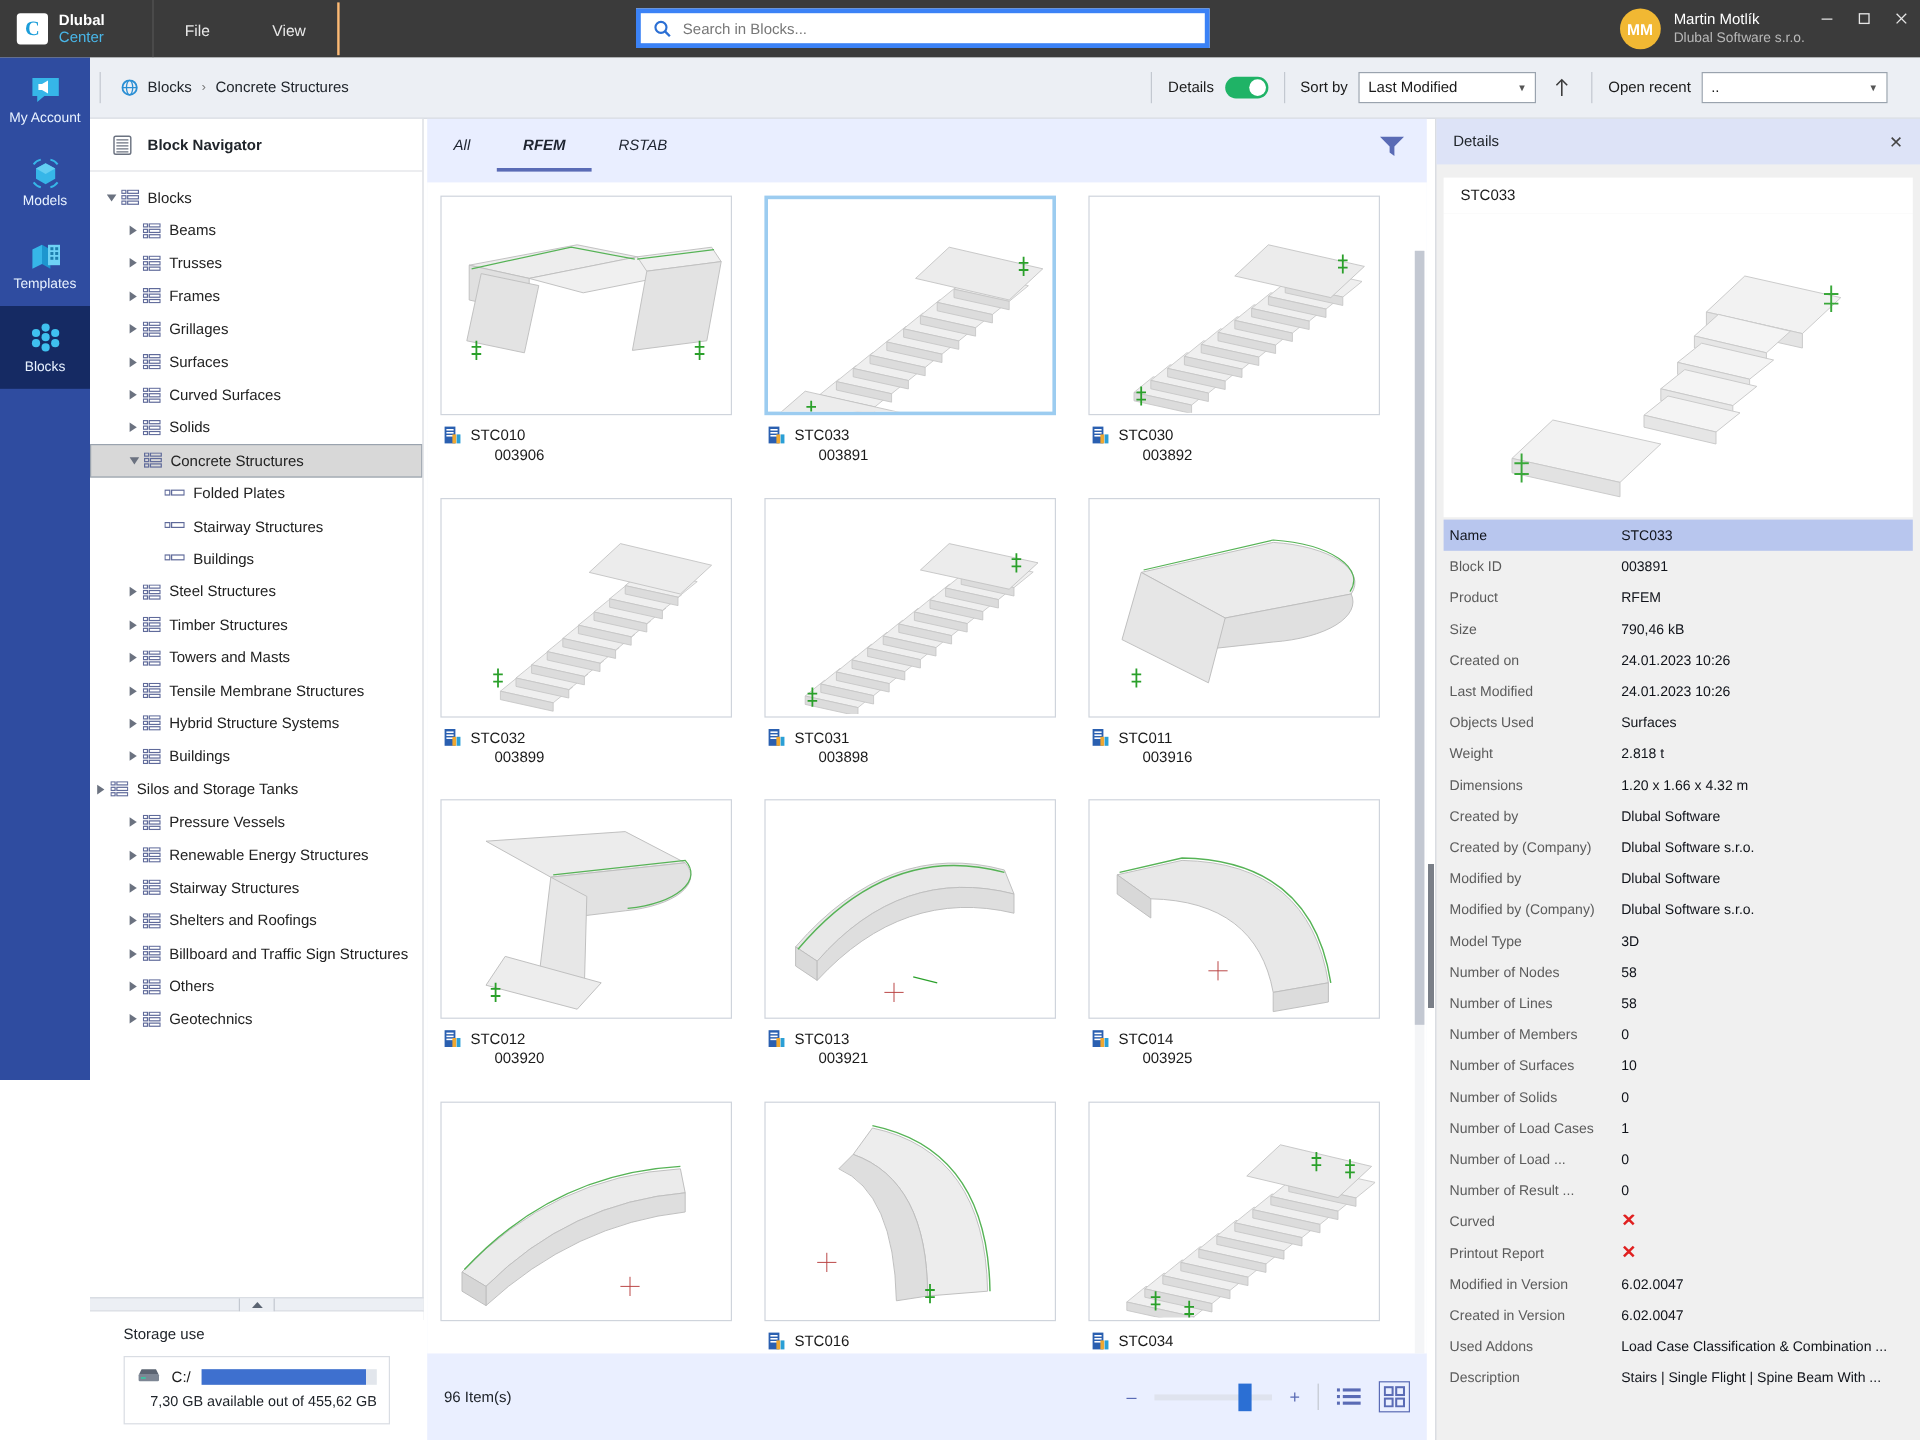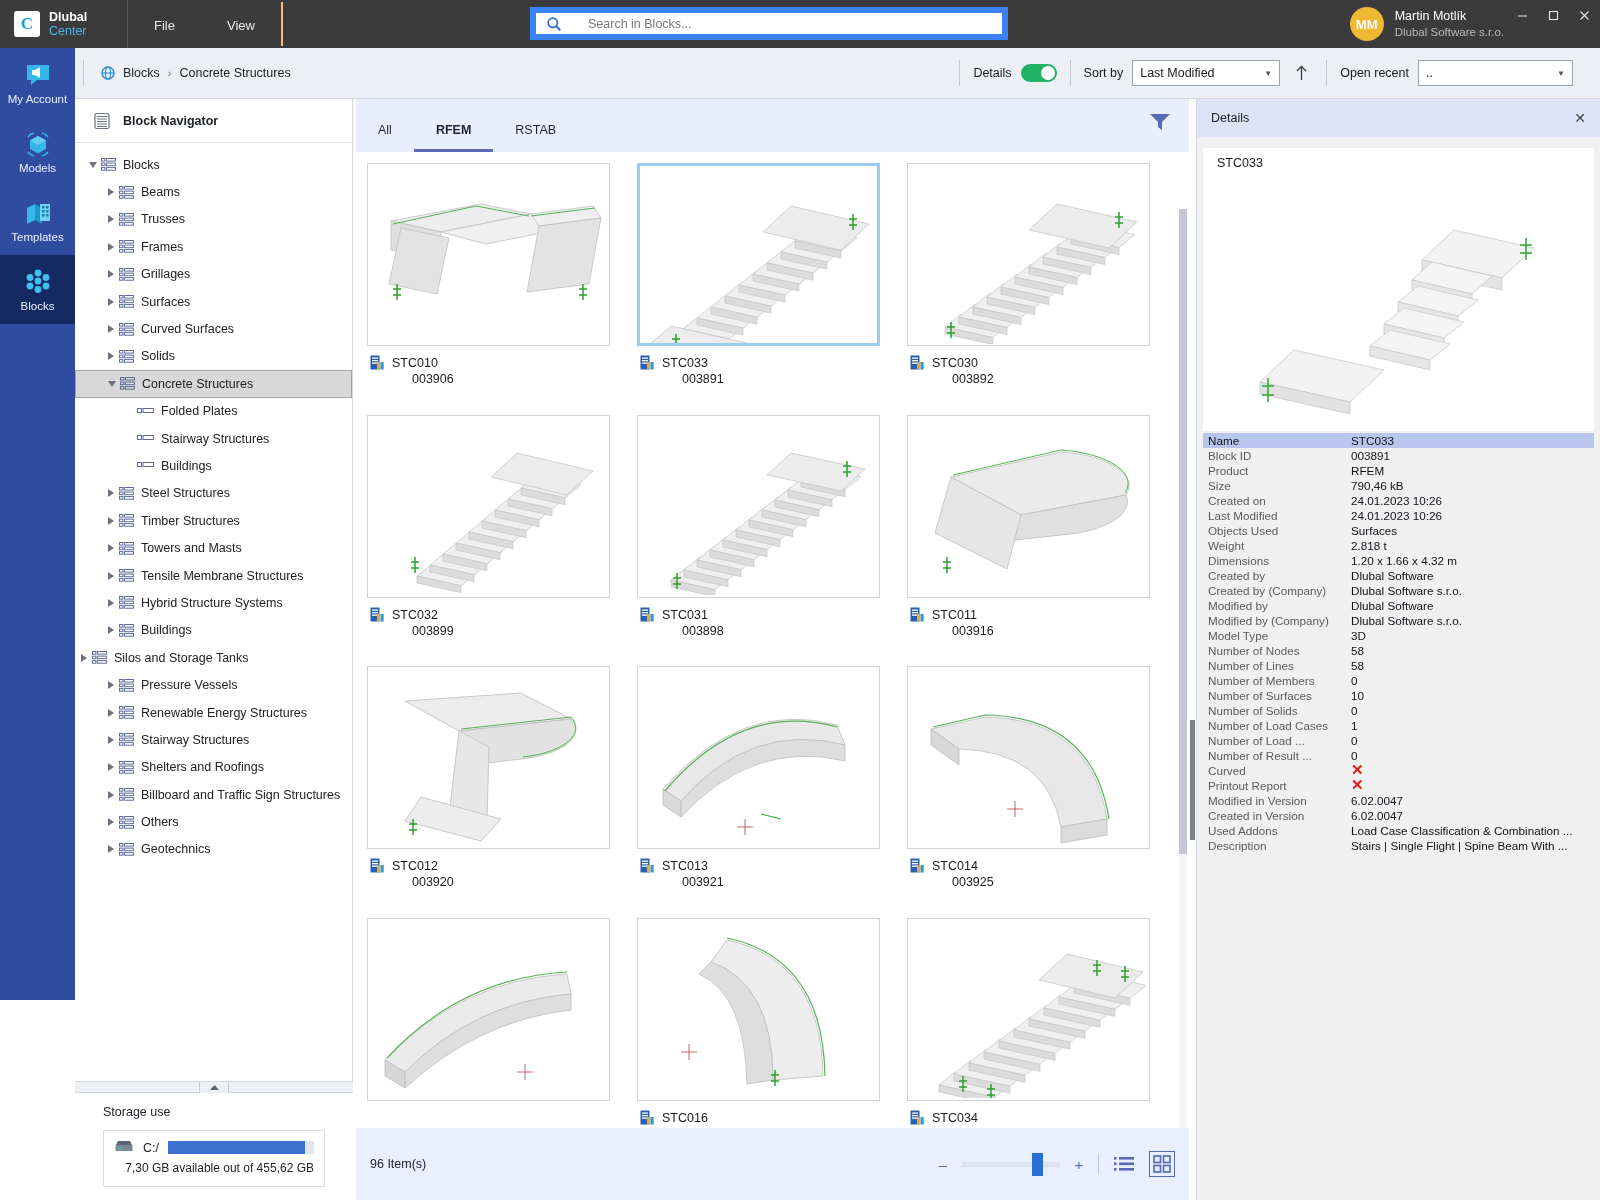--- a/index.html
+++ b/index.html
@@ -25,43 +25,43 @@
     font-weight:bold;color:#1b9dd9;font-size:17px;
     font-family:"Liberation Serif",serif;
   }
   .brand-txt{line-height:1.15;}
   .brand-txt .b1{color:#fff;font-size:12.5px;font-weight:bold;}
   .brand-txt .b2{color:#49b6e8;font-size:12.5px;}
   .menubar{height:44px;display:flex;align-items:flex-start;border-right:2px solid #fdba74;}
   .menu-item{color:#e9e9e9;font-size:13px;padding:0 26px;line-height:48px;cursor:default;}
   .search-wrap{
     position:absolute;left:530px;top:7px;width:478px;height:33px;
-    background:#fff;border:6px solid #3b82f6;display:flex;align-items:center;
-    padding:0 10px;gap:26px;
+    background:#fff;border:4px solid #3b82f6;display:flex;align-items:center;
+    padding:0 10px;gap:9px;
   }
   .search-wrap input{
     border:none;outline:none;font-family:"Liberation Sans",sans-serif;
     font-size:12.5px;flex:1;color:#333;background:transparent;
   }
   .search-wrap input::placeholder{color:#777;}
   .user-area{position:absolute;right:96px;top:7px;display:flex;align-items:center;gap:11px;}
   .avatar{
     width:34px;height:34px;border-radius:50%;background:#f1b833;
     display:flex;align-items:center;justify-content:center;
     color:#fff;font-size:13px;font-weight:bold;
   }
   .user-names{line-height:1.3;}
   .user-names .u1{color:#fff;font-size:12.5px;}
   .user-names .u2{color:#b8b8b8;font-size:11.5px;}
   .wincontrols{position:absolute;right:0;top:0;display:flex;height:30px;}
   .wc{width:31px;height:30px;display:flex;align-items:center;justify-content:center;color:#e6e6e6;font-size:13px;}
 
   
   .rail{
-    position:absolute;left:0;top:48px;width:75px;height:952px;
+    position:absolute;left:0;top:48px;width:75px;height:852px;
     background:#2f4ca0;
   }
   .rail-item{
     width:75px;height:69px;display:flex;flex-direction:column;
     align-items:center;justify-content:center;gap:4px;cursor:pointer;
   }
   .rail-item.active{background:#152a63;}
   .rail-label{color:#e8f2ff;font-size:11.5px;}
   .rail-ico{width:28px;height:28px;display:flex;align-items:center;justify-content:center;}
 
@@ -131,21 +131,21 @@
   .storage-row{display:flex;align-items:center;gap:9px;}
   .bar-track{flex:1;height:13px;background:#e2e6ec;}
   .bar-fill{height:13px;background:#3e70cf;width:94%;}
   .storage-note{text-align:right;font-size:12px;color:#20252b;margin-top:6px;}
 
   
   .center{
     position:absolute;left:356px;top:99px;width:833px;height:1029px;
     background:#e9eeff;
   }
-  .tabs{height:53px;display:flex;align-items:flex-end;position:relative;}
+  .tabs{height:53px;display:flex;align-items:flex-start;position:relative;font-style:italic;}
   .tab{
     padding:0 22px;height:44px;line-height:44px;font-size:12.5px;color:#1e2430;cursor:pointer;
     border-bottom:3px solid transparent;
   }
   .tab.active{font-weight:bold;border-bottom:3px solid #5a6bb5;}
   .filter-ico{position:absolute;right:18px;top:14px;cursor:pointer;}
   .grid-area{
     position:absolute;left:0;top:53px;width:833px;height:976px;background:#fff;
     overflow:hidden;
   }
@@ -189,21 +189,21 @@
   .details-title{font-size:12.5px;color:#20252b;}
   .details-close{margin-left:auto;color:#444;font-size:14px;cursor:pointer;}
   .details-name{
     height:30px;background:#fff;margin:11px 6px 0 6px;display:flex;align-items:center;
     padding-left:14px;font-size:12.5px;
   }
   .preview{
     margin:0 6px;height:253px;background:#fff;display:flex;align-items:center;justify-content:center;
   }
   .proptable{margin:2px 6px 0 6px;}
-  .prow{display:flex;height:15px;align-items:center;font-size:11.7px;}
+  .prow{display:flex;height:26px;align-items:center;font-size:11.7px;}
   .prow.hl{background:#b8c6ee;}
   .pk{width:148px;color:#5b5b5b;padding-left:5px;white-space:nowrap;overflow:hidden;}
   .prow.hl .pk{color:#10131a;}
   .pv{color:#10131a;flex:1;white-space:nowrap;overflow:hidden;}
   .xmark{color:#e02020;font-size:15px;font-weight:bold;line-height:11px;}
   .details-scroll{
     position:absolute;left:1190px;top:720px;width:5px;height:120px;background:#7a7f88;
   }
 </style>
 </head>

